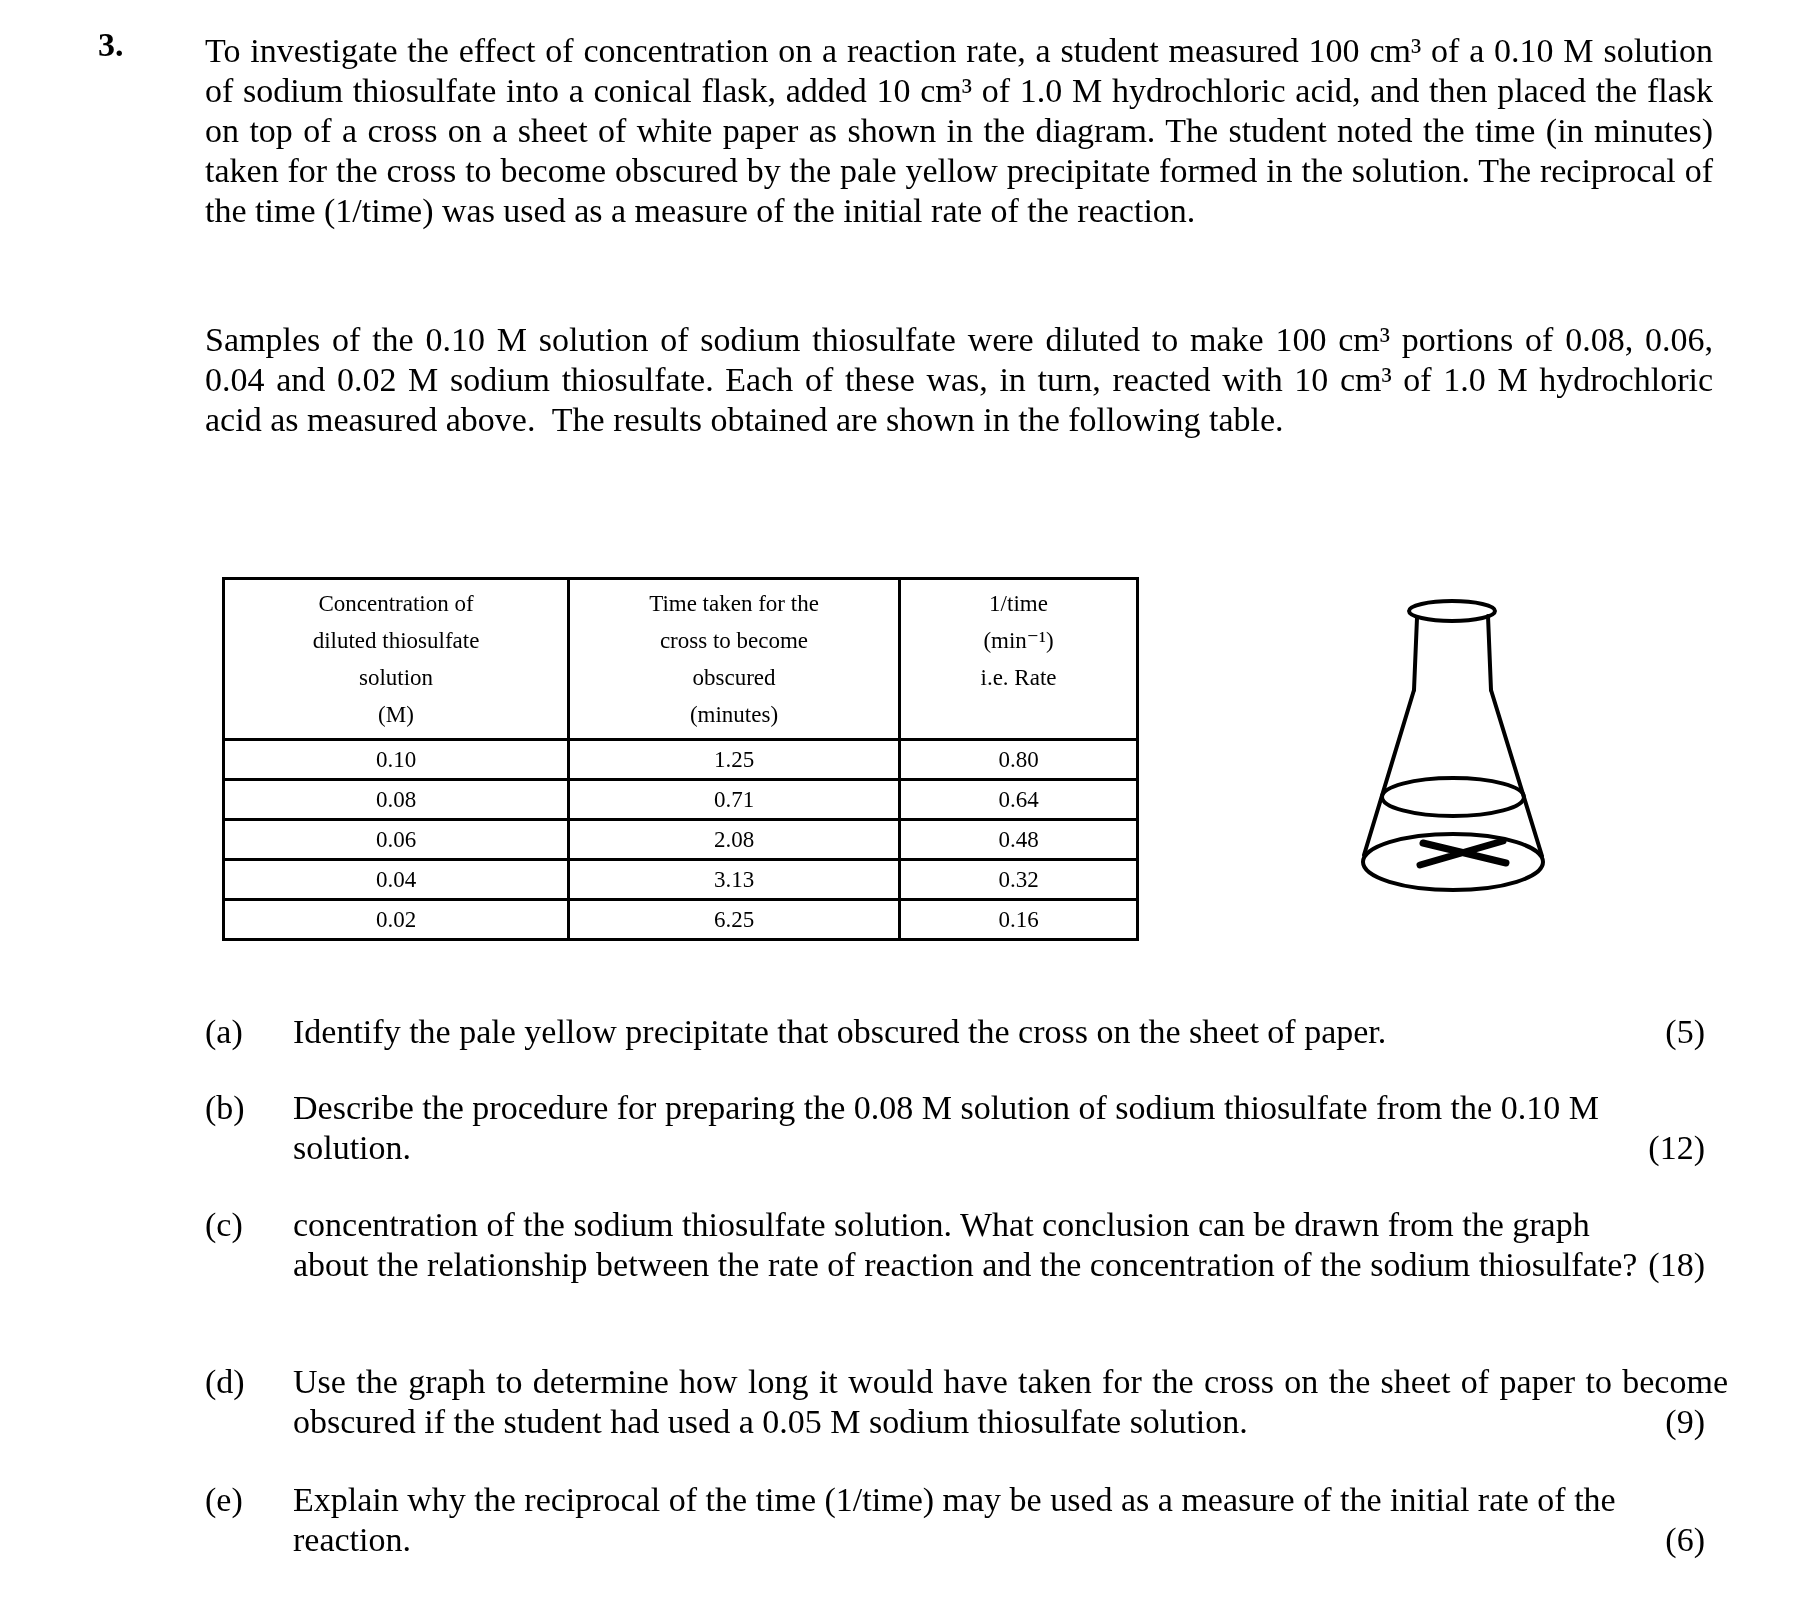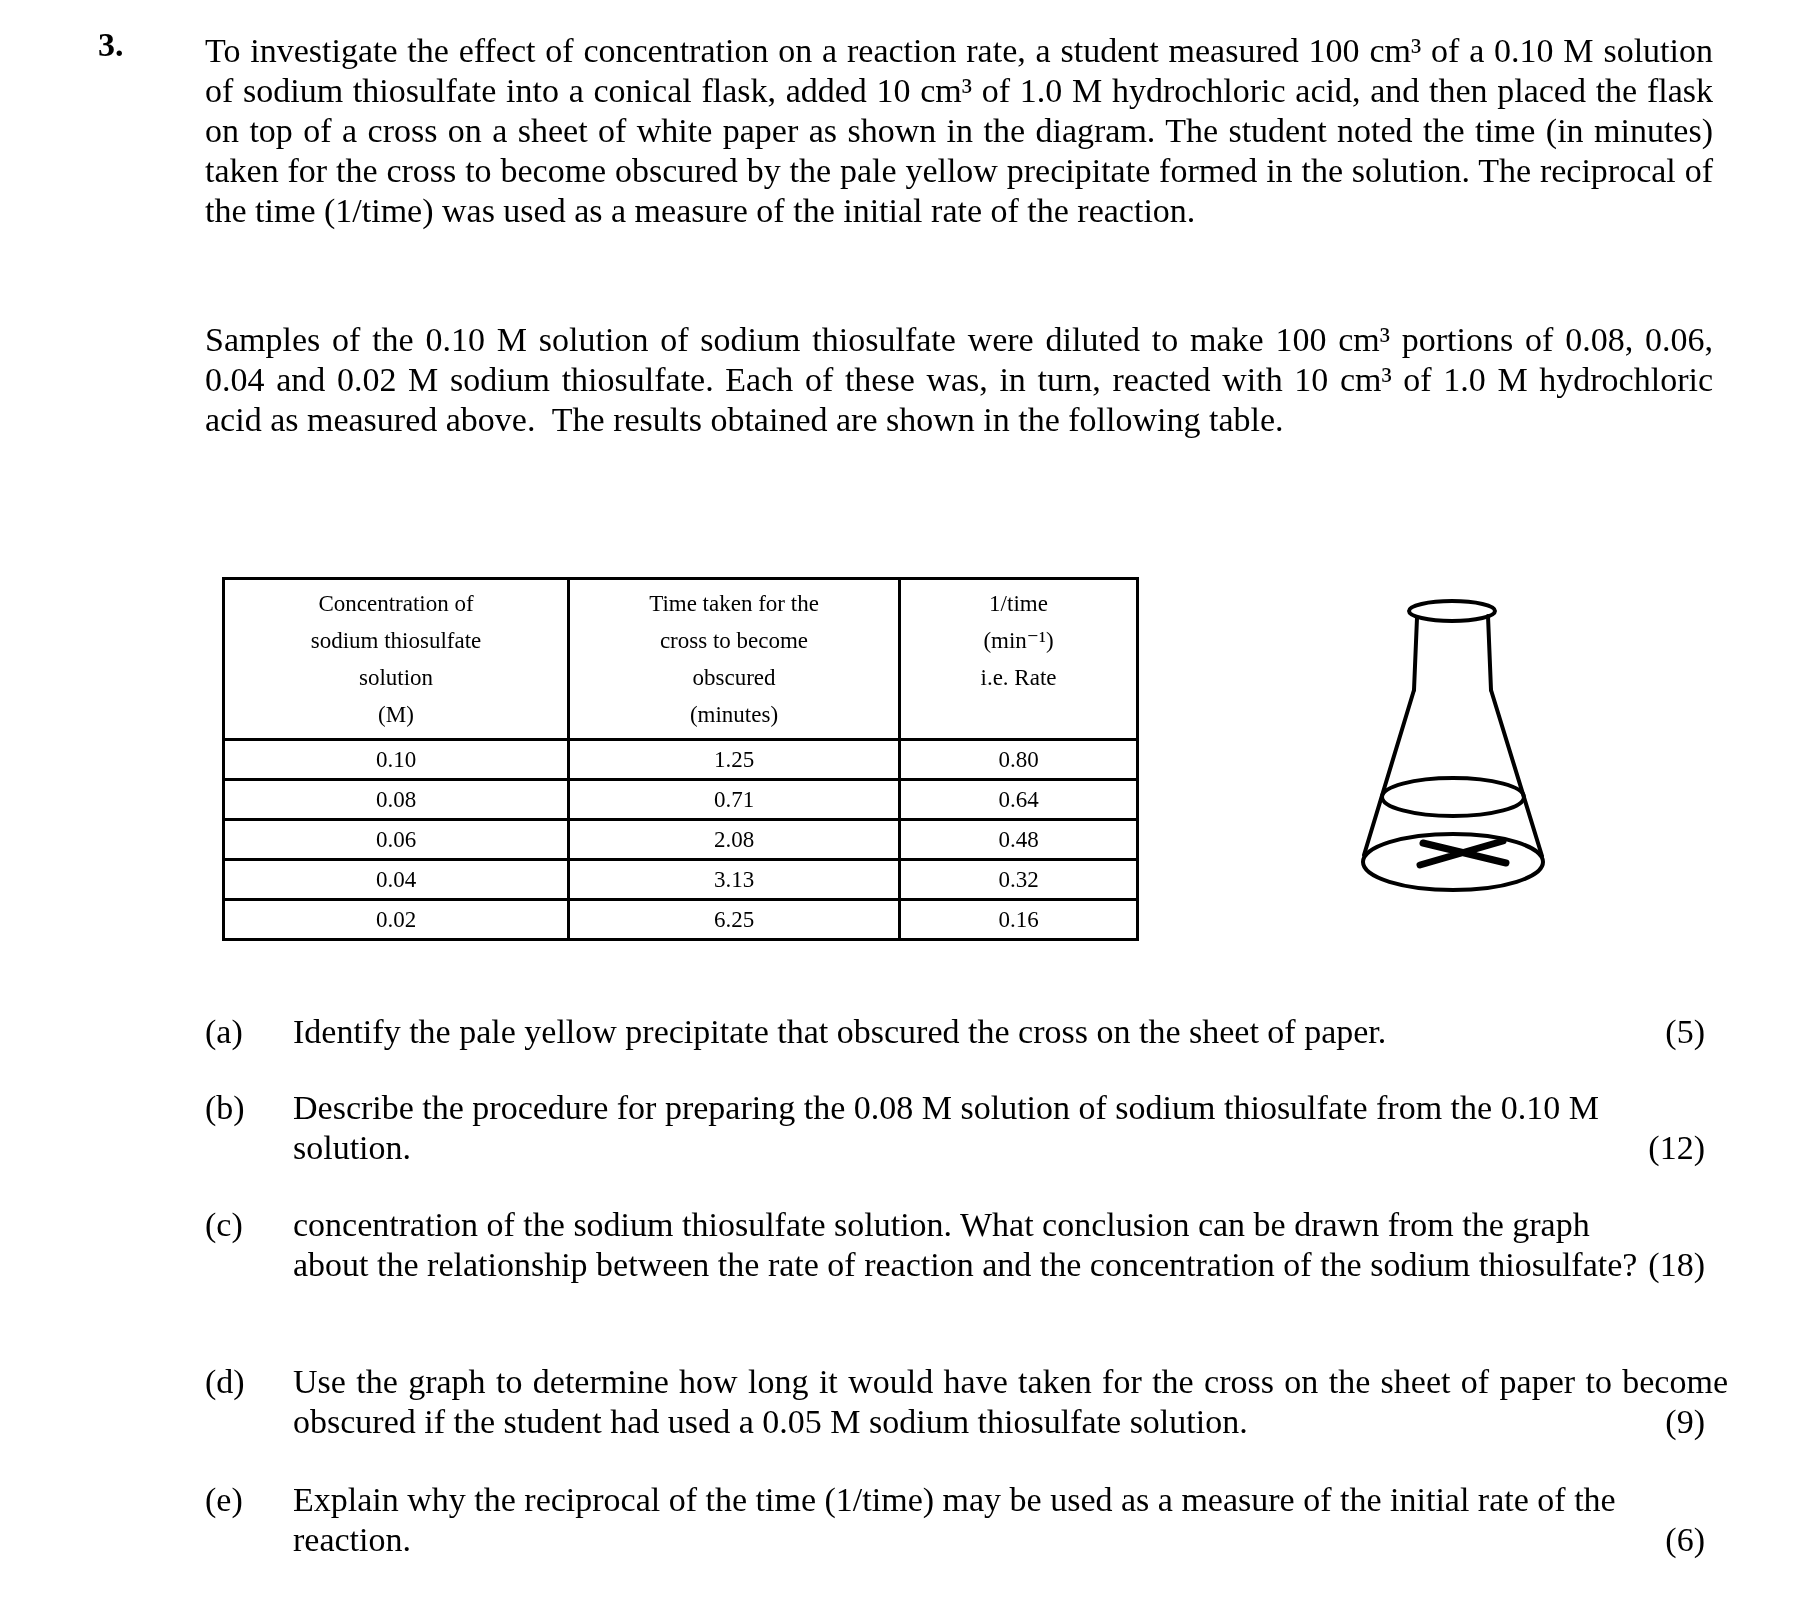--- a/index.html
+++ b/index.html
@@ -55,21 +55,21 @@
     <div class="ln j">Samples of the 0.10 M solution of sodium thiosulfate were diluted to make 100 cm³ portions of 0.08, 0.06,</div>
     <div class="ln j">0.04 and 0.02 M sodium thiosulfate. Each of these was, in turn, reacted with 10 cm³ of 1.0 M hydrochloric</div>
     <div class="ln">acid as measured above.  The results obtained are shown in the following table.</div>
   </div>
 
   <table class="results">
     <thead>
       <tr>
         <th class="col-c">
           <div>Concentration of</div>
-          <div>sodium thiosulfate</div>
+          <div>diluted thiosulfate</div>
           <div>solution</div>
           <div>(M)</div>
         </th>
         <th class="col-t">
           <div>Time taken for the</div>
           <div>cross to become</div>
           <div>obscured</div>
           <div>(minutes)</div>
         </th>
         <th class="col-r">

